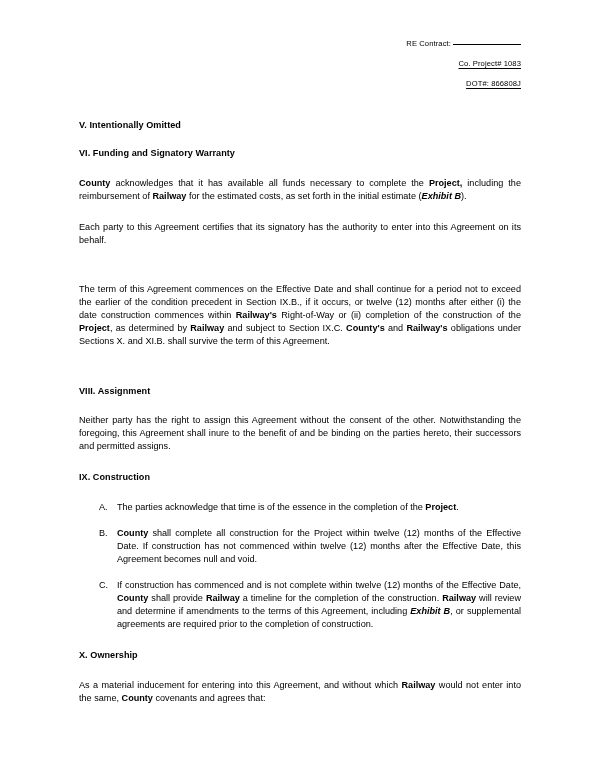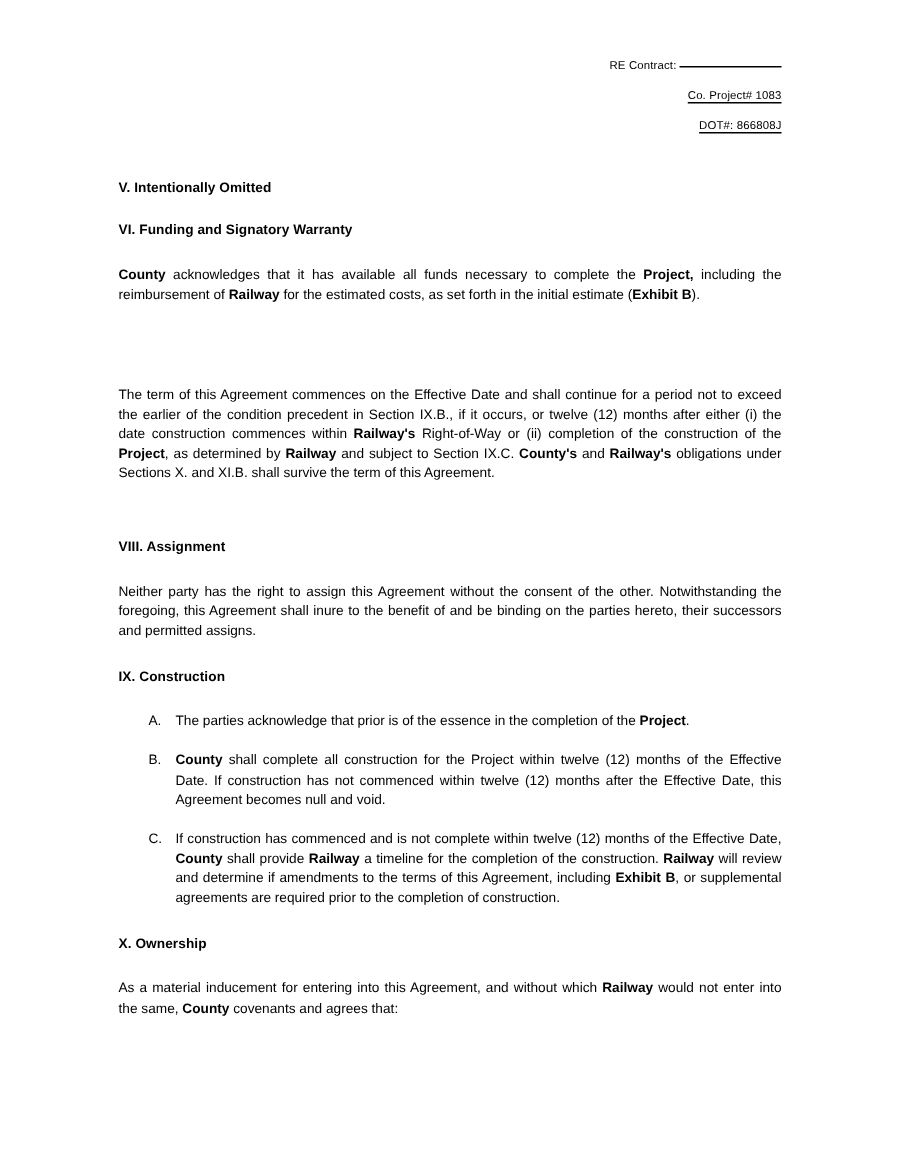--- a/index.html
+++ b/index.html
@@ -67,21 +67,21 @@
     font-size: 9.1px;
     line-height: 13.1px;
     text-align: justify;
     margin: 0;
     letter-spacing: 0.01px;
   }
   .gap-md { height: 18px; }
   .gap-lg { height: 19px; }
   .gap-head { height: 17px; }
   b { font-weight: bold; }
-  .bi { font-weight: bold; }
+  .bi { font-weight: bold; font-style: italic; }
   
   ol.alpha-list {
     list-style: none;
     margin: 0;
     padding: 0;
   }
   ol.alpha-list > li {
     position: relative;
     padding-left: 38px;
     margin-bottom: 13px;
@@ -123,20 +123,21 @@
     <div class="gap-head"></div>
 
     <h2 class="section-heading">VI. Funding and Signatory Warranty</h2>
 
     <div class="gap-head"></div>
 
     <p class="para"><b>County</b><span> acknowledges that it has available all funds necessary to complete the </span><b>Project,</b><span> including the reimbursement of </span><b>Railway</b><span> for the estimated costs, as set forth in the initial estimate (</span><span class="bi">Exhibit B</span><span>).</span></p>
 
     <div class="gap-md"></div>
 
+    <p class="para">Each party to this Agreement certifies that its signatory has the authority to enter into this Agreement on its behalf.</p>
 
     <div class="gap-lg"></div>
 
 
     <div class="gap-head"></div>
 
     <p class="para"><span>The term of this Agreement commences on the Effective Date and shall continue for a period not to exceed the earlier of the condition precedent in Section IX.B., if it occurs, or twelve (12) months after either (i) the date construction commences within </span><b>Railway's</b><span> Right-of-Way or (ii) completion of the construction of the </span><b>Project</b><span>, as determined by </span><b>Railway</b><span> and subject to Section IX.C. </span><b>County's</b><span> and </span><b>Railway's</b><span> obligations under Sections X. and XI.B. shall survive the term of this Agreement.</span></p>
 
     <div class="gap-md"></div>
 
@@ -150,21 +151,21 @@
     <p class="para">Neither party has the right to assign this Agreement without the consent of the other.  Notwithstanding the foregoing, this Agreement shall inure to the benefit of and be binding on the parties hereto, their successors and permitted assigns.</p>
 
     <div class="gap-lg"></div>
 
     <h2 class="section-heading">IX. Construction</h2>
 
     <div class="gap-head"></div>
 
     <ol class="alpha-list">
       <li>
-        <span class="marker">A.</span><span>The parties acknowledge that prior is of the essence in the completion of the </span><b>Project</b><span>.</span>
+        <span class="marker">A.</span><span>The parties acknowledge that time is of the essence in the completion of the </span><b>Project</b><span>.</span>
       </li>
       <li>
         <span class="marker">B.</span><b>County</b><span> shall complete all construction for the Project within twelve (12) months of the Effective Date.  If construction has not commenced within twelve (12) months after the Effective Date, this Agreement becomes null and void.</span>
       </li>
       <li>
         <span class="marker">C.</span><span>If construction has commenced and is not complete within twelve (12) months of the Effective Date, </span><b>County</b><span> shall provide </span><b>Railway</b><span> a timeline for the completion of the construction. </span><b>Railway</b><span> will review and determine if amendments to the terms of this Agreement, including </span><span class="bi">Exhibit B</span><span>, or supplemental agreements are required prior to the completion of construction.</span>
       </li>
     </ol>
 
     <div class="gap-lg"></div>

